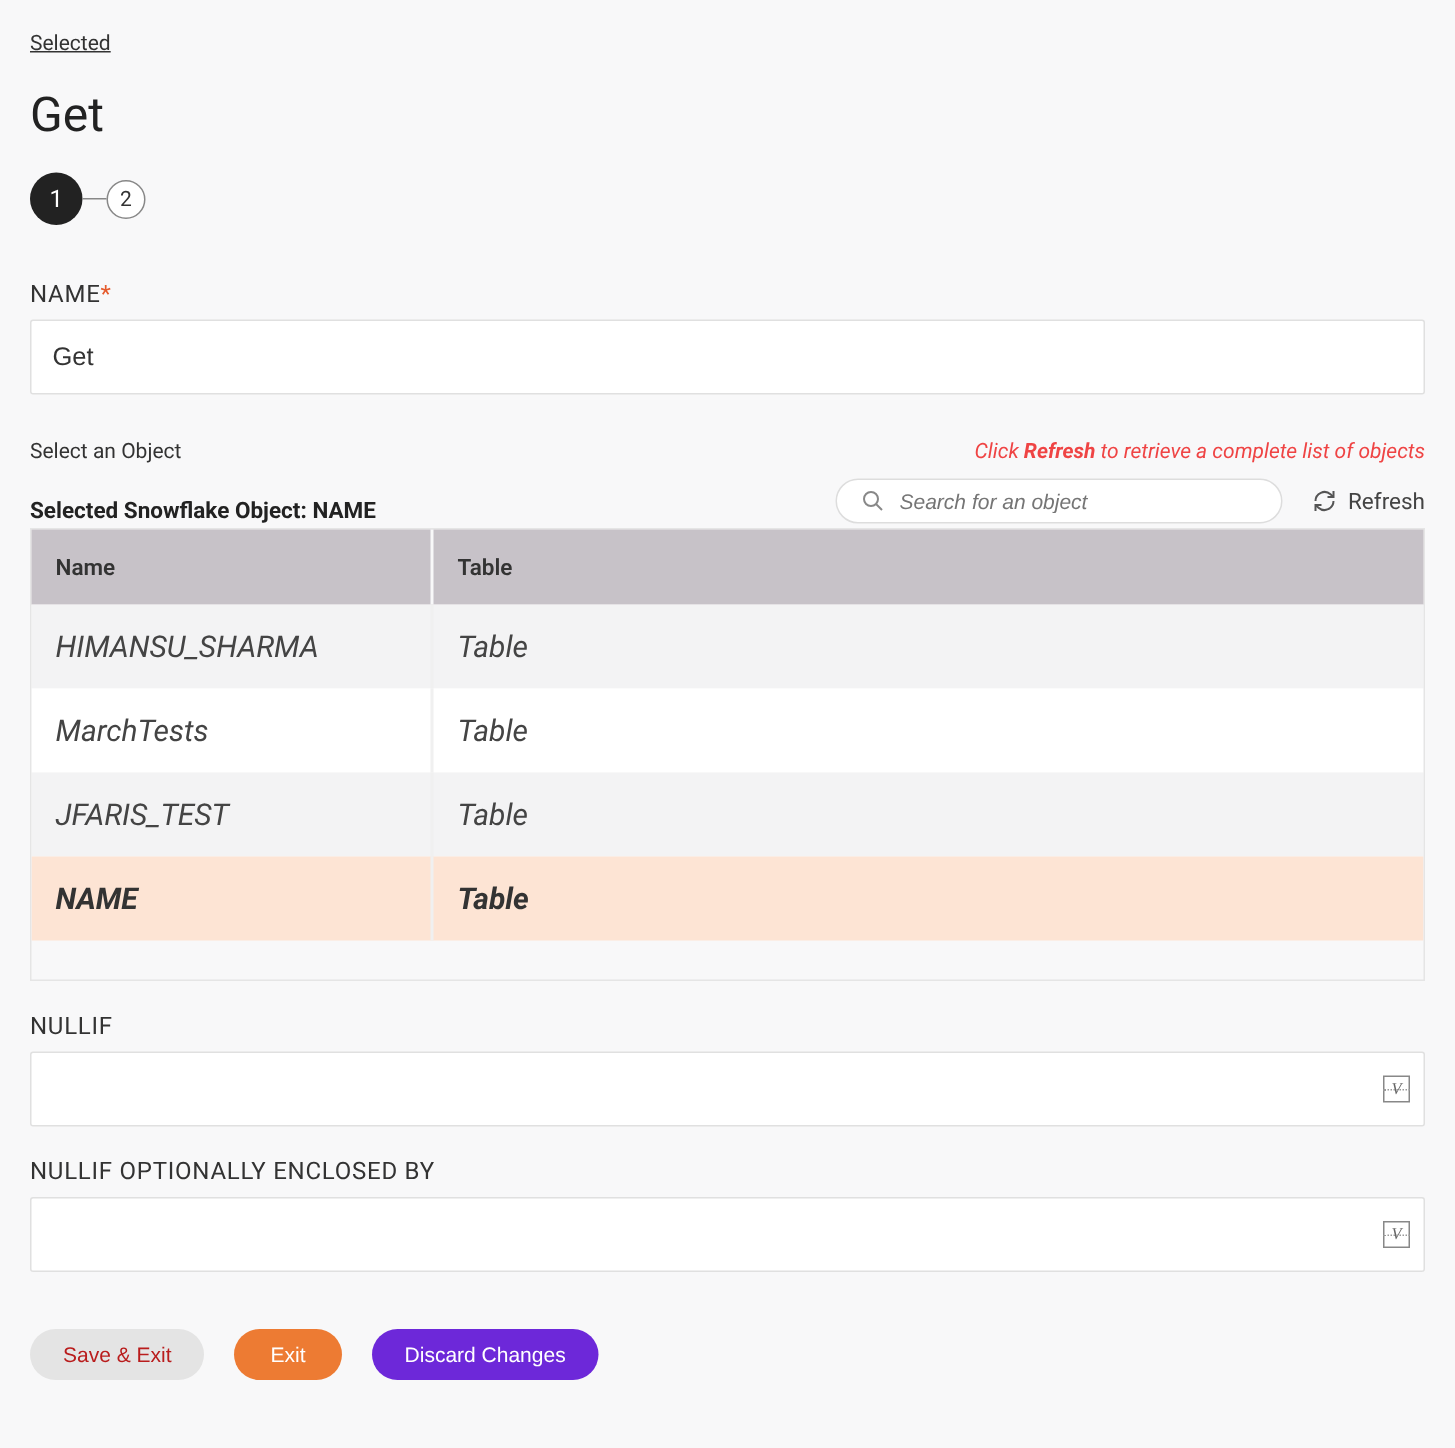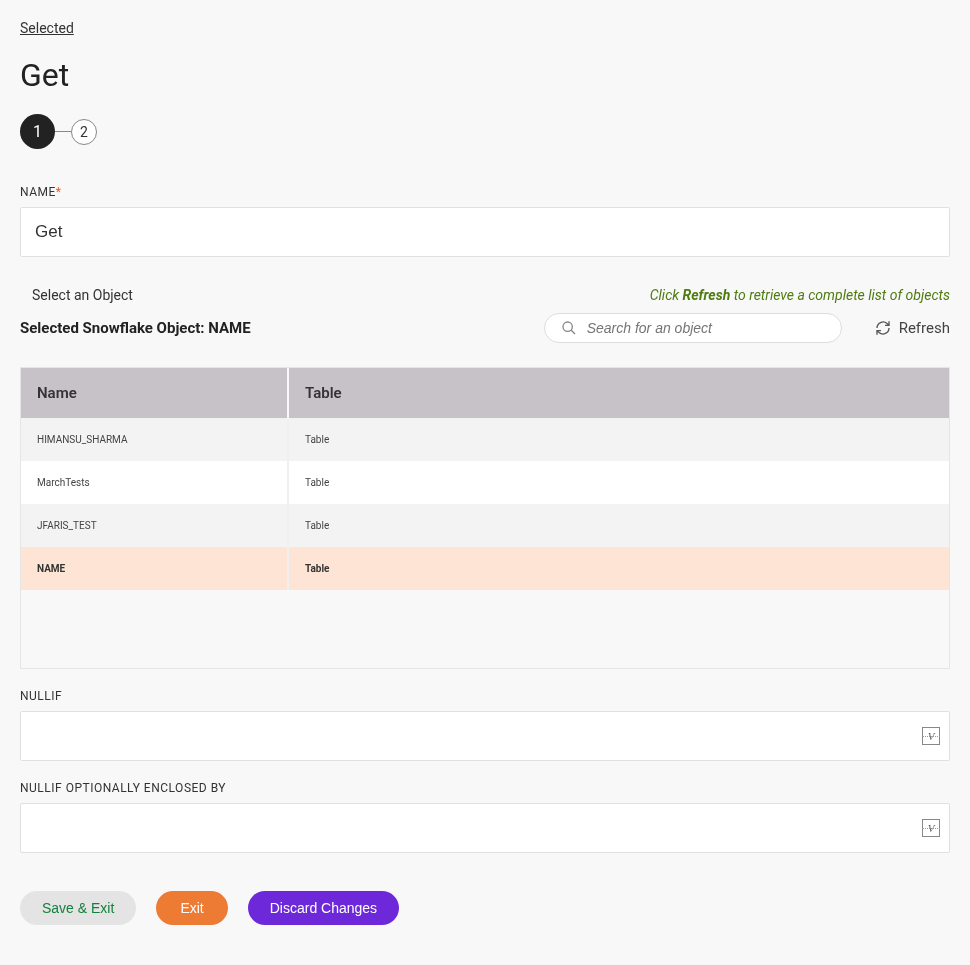--- a/index.html
+++ b/index.html
@@ -51,21 +51,21 @@
       width: 26px;
       height: 26px;
       font-size: 14px;
     }
     .step-connector {
       width: 16px;
       height: 1px;
       background: #888;
     }
     .field-label {
-      font-size: 12px;
+      font-size: 16px;
       letter-spacing: 0.5px;
       color: #333;
       margin-bottom: 8px;
     }
     .required { color: #e55a2b; }
     .text-input {
       width: 100%;
       border: 1px solid #e0e0e0;
       background: #fff;
       padding: 14px 14px;
@@ -74,42 +74,42 @@
       border-radius: 2px;
       outline: none;
     }
     .object-section { margin-top: 30px; }
     .object-header-row {
       display: flex;
       justify-content: space-between;
       align-items: baseline;
       margin-bottom: 10px;
     }
-    .select-object-label { font-size: 14px; color: #333; margin-left: 12px; }
+    .select-object-label { font-size: 14px; color: #333; }
     .refresh-hint {
       font-size: 14px;
       font-style: italic;
-      color: #4d7c0f;
+      color: #ef4444;
     }
     .refresh-hint .bold-word { font-weight: 700; font-style: italic; }
     .selected-row {
       display: flex;
       justify-content: space-between;
-      align-items: center;
-      margin-bottom: 24px;
+      align-items: flex-end;
+      margin-bottom: 3px;
     }
     .selected-object {
       font-size: 15px;
       font-weight: 700;
       color: #222;
     }
     .search-refresh {
       display: flex;
       align-items: center;
-      gap: 33px;
+      gap: 20px;
     }
     .search-wrap {
       display: flex;
       align-items: center;
       border: 1px solid #ddd;
       border-radius: 20px;
       background: #fff;
       padding: 6px 16px;
       width: 298px;
     }
@@ -150,23 +150,24 @@
       padding: 16px;
       font-size: 15px;
       font-weight: 600;
       color: #333;
       border-right: 2px solid #f8f8f9;
     }
     thead th:last-child { border-right: none; }
     thead th.col-name { width: 267px; }
     tbody td {
       padding: 16px;
-      font-size: 10px;
+      font-size: 20px;
       color: #444;
       border-right: 2px solid #f0f0f0;
+      font-style: italic;
     }
     tbody td:last-child { border-right: none; }
     tbody td.col-name { width: 267px; }
     tbody tr { cursor: pointer; }
     tbody tr:nth-child(odd) { background: #f3f3f4; }
     tbody tr:nth-child(even) { background: #fff; }
     tbody tr.row-selected {
       background: #fde4d4;
       font-weight: 700;
       color: #333;
@@ -208,21 +209,21 @@
     }
     .btn {
       border: none;
       border-radius: 20px;
       padding: 9px 22px;
       font-size: 14px;
       cursor: pointer;
     }
     .btn-disabled {
       background: #e4e4e4;
-      color: #15803d;
+      color: #b91c1c;
       cursor: default;
     }
     .btn-primary {
       background: #ed7b33;
       color: #fff;
       padding: 9px 24px;
     }
     .btn-secondary {
       background: #6d28d9;
       color: #fff;

